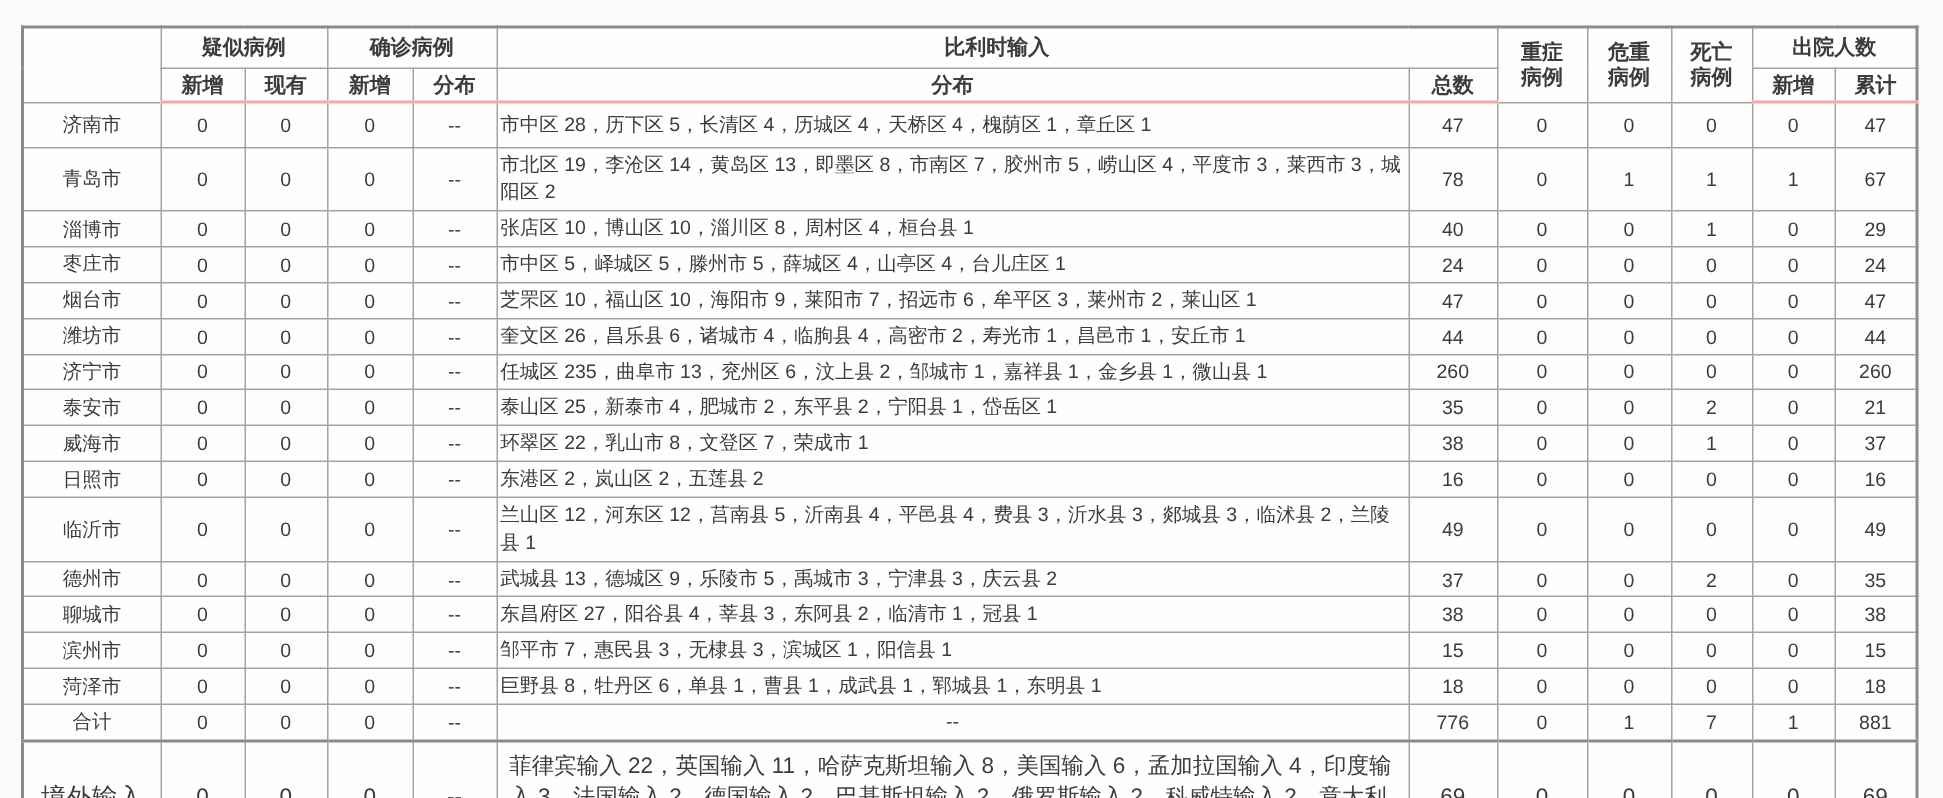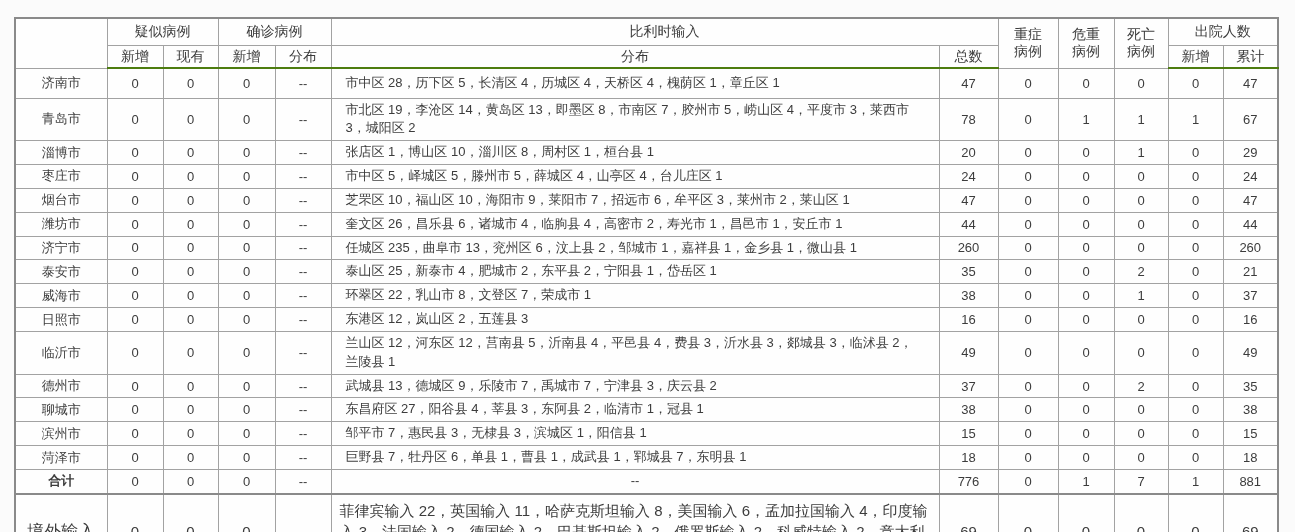--- a/index.html
+++ b/index.html
@@ -20,38 +20,38 @@
   }
   th, td {
     border: 1px solid #a2a2a2;
     color: #3c3c3c;
     text-align: center;
     vertical-align: middle;
     overflow: hidden;
     padding: 2px 2px;
   }
   thead th {
-    font-weight: normal;
+    font-weight: bold;
     font-size: 14px;
     white-space: pre-line;
     line-height: 1.2;
     padding: 0 1px;
     margin-left: 24px;
   }
   thead tr.hrow1 th { height: 27px; }
   thead tr.hrow2 th { height: 23px; }
-  thead tr.hrow2 th, tr.last-head th { border-bottom: 2px solid #4d7c0f; }
+  thead tr.hrow2 th, tr.last-head th { border-bottom: 2px solid #fca5a5; }
   td { font-size: 13px; height: 22px; }
   td.col-dist {
     text-align: left;
-    padding: 2px 14px;
+    padding: 2px 2px;
     line-height: 1.45;
   }
   tr.row-first td { height: 30px; }
-  tr.row-total td.cell-region { font-weight: bold; }
+  tr.row-total td.cell-region { font-weight: normal; }
   tr.row-total td.col-dist { text-align: center; }
   tr.row-imported td { border-top: 2px solid #8a8a8a; font-size: 15px; }
   tr.row-imported td.cell-region { font-size: 17px; }
   tr.row-imported td.col-dist {
     font-size: 15px;
     line-height: 1.42;
     padding: 5px 8px;
     text-align: left;
   }
 </style>
@@ -126,22 +126,22 @@
     <td>1</td>
     <td>1</td>
     <td>67</td>
   </tr>
       <tr class="row-city">
     <td class="cell-region">淄博市</td>
     <td>0</td>
     <td>0</td>
     <td>0</td>
     <td>--</td>
-    <td class="col-dist">张店区 1，博山区 10，淄川区 8，周村区 1，桓台县 1</td>
-    <td>20</td>
+    <td class="col-dist">张店区 10，博山区 10，淄川区 8，周村区 4，桓台县 1</td>
+    <td>40</td>
     <td>0</td>
     <td>0</td>
     <td>1</td>
     <td>0</td>
     <td>29</td>
   </tr>
       <tr class="row-city">
     <td class="cell-region">枣庄市</td>
     <td>0</td>
     <td>0</td>
@@ -224,21 +224,21 @@
     <td>1</td>
     <td>0</td>
     <td>37</td>
   </tr>
       <tr class="row-city">
     <td class="cell-region">日照市</td>
     <td>0</td>
     <td>0</td>
     <td>0</td>
     <td>--</td>
-    <td class="col-dist">东港区 12，岚山区 2，五莲县 3</td>
+    <td class="col-dist">东港区 2，岚山区 2，五莲县 2</td>
     <td>16</td>
     <td>0</td>
     <td>0</td>
     <td>0</td>
     <td>0</td>
     <td>16</td>
   </tr>
       <tr class="row-city">
     <td class="cell-region">临沂市</td>
     <td>0</td>
@@ -252,21 +252,21 @@
     <td>0</td>
     <td>0</td>
     <td>49</td>
   </tr>
       <tr class="row-city">
     <td class="cell-region">德州市</td>
     <td>0</td>
     <td>0</td>
     <td>0</td>
     <td>--</td>
-    <td class="col-dist">武城县 13，德城区 9，乐陵市 7，禹城市 7，宁津县 3，庆云县 2</td>
+    <td class="col-dist">武城县 13，德城区 9，乐陵市 5，禹城市 3，宁津县 3，庆云县 2</td>
     <td>37</td>
     <td>0</td>
     <td>0</td>
     <td>2</td>
     <td>0</td>
     <td>35</td>
   </tr>
       <tr class="row-city">
     <td class="cell-region">聊城市</td>
     <td>0</td>
@@ -294,21 +294,21 @@
     <td>0</td>
     <td>0</td>
     <td>15</td>
   </tr>
       <tr class="row-city">
     <td class="cell-region">菏泽市</td>
     <td>0</td>
     <td>0</td>
     <td>0</td>
     <td>--</td>
-    <td class="col-dist">巨野县 7，牡丹区 6，单县 1，曹县 1，成武县 1，郓城县 7，东明县 1</td>
+    <td class="col-dist">巨野县 8，牡丹区 6，单县 1，曹县 1，成武县 1，郓城县 1，东明县 1</td>
     <td>18</td>
     <td>0</td>
     <td>0</td>
     <td>0</td>
     <td>0</td>
     <td>18</td>
   </tr>
       <tr class="row-total">
     <td class="cell-region">合计</td>
     <td>0</td>

